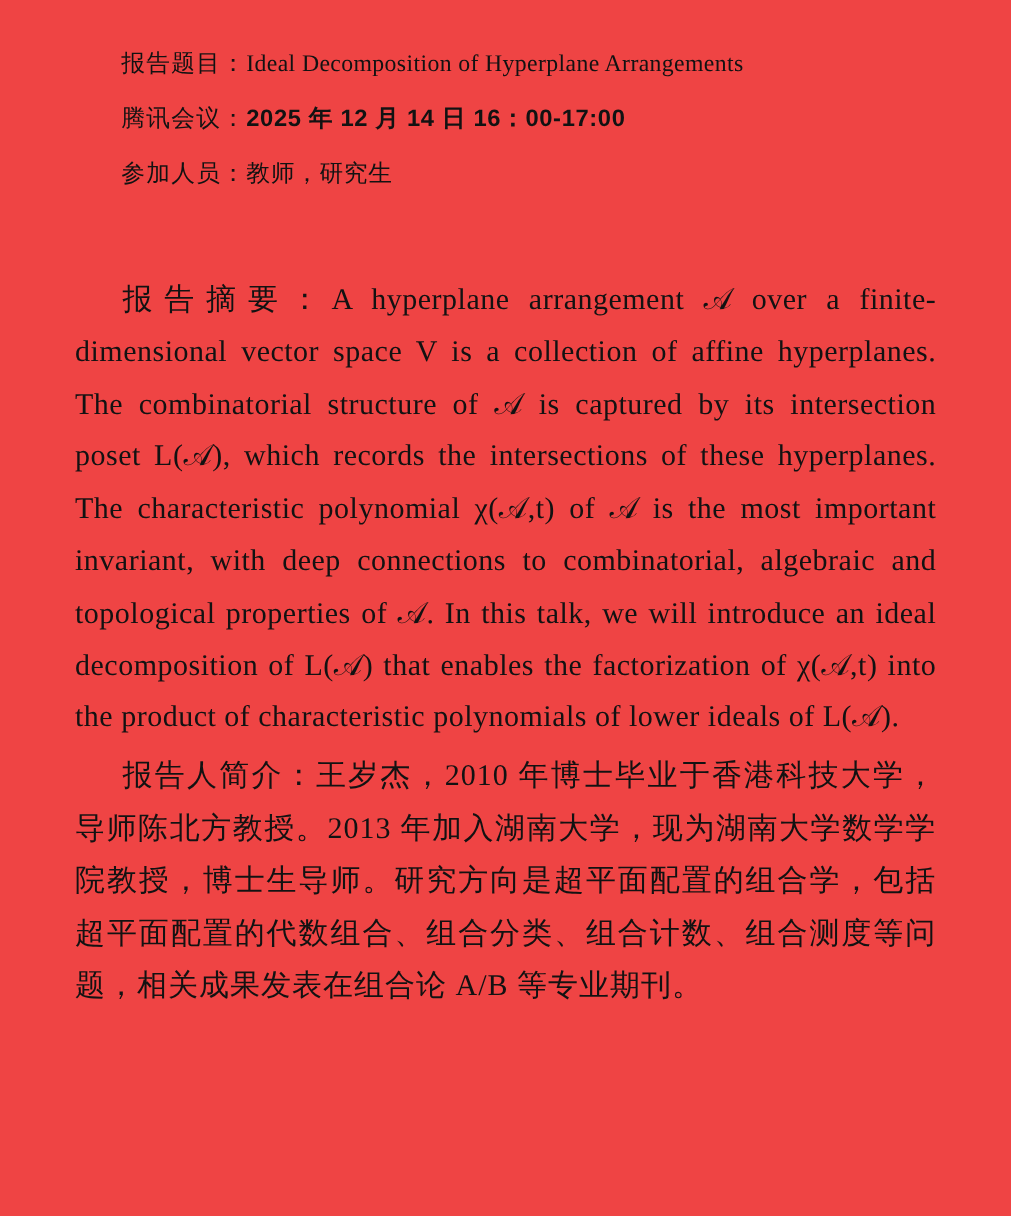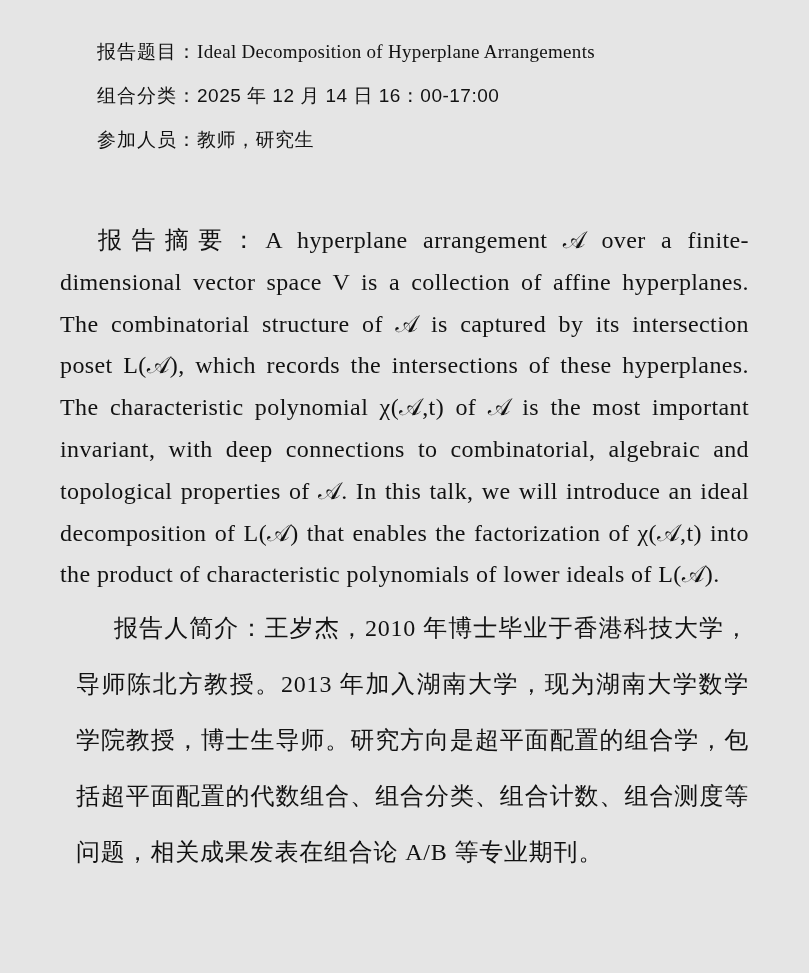--- a/index.html
+++ b/index.html
@@ -12,21 +12,21 @@
     height: 973px;
     overflow: hidden;
     color: #121212;
     font-family: "Liberation Serif", "DejaVu Serif", serif;
   }
   .page {
     box-sizing: border-box;
     width: 809px;
     height: 973px;
     padding: 30px 60px 0 60px;
-    background: #e5e5e5;
+    background: #ef4444;
   }
   
   .header-block {
     margin: 0 0 0 0;
   }
   .field {
     margin: 0;
     padding-left: 37px;          
     font-size: 19px;
     line-height: 44px;
@@ -35,55 +35,54 @@
   }
   .field .label {
     letter-spacing: 1px;
   }
   .field .value-en {
     font-family: "Liberation Serif", "DejaVu Serif", serif;
     letter-spacing: 0.3px;
   }
   .field .value-sans {
     font-family: "Liberation Sans", "DejaVu Sans", sans-serif;
-    font-weight: 400;
+    font-weight: 700;
     letter-spacing: 0.5px;
   }
   
   .para {
     margin: 0;
     font-size: 24px;
     text-align: justify;
     letter-spacing: 0.4px;
   }
   .abstract {
     margin-top: 58px;
     line-height: 41.8px;
     text-indent: 38px;           
   }
   .bio {
     margin-top: 4px;
-    line-height: 56px;
+    line-height: 42px;
     text-indent: 38px;
     letter-spacing: 0.8px;
-    margin-left: 16px;
   }
 </style>
 </head>
 <body>
 
 <div class="page">
 
   <div class="header-block">
 
     <p class="field"><span class="label">报告题目：</span><span class="value-en">Ideal Decomposition of Hyperplane Arrangements</span></p>
 
 
 
-    <p class="field"><span class="label">组合分类：</span><span class="value-sans">2025 年 12 月 14 日 16：00-17:00</span></p>
+    <p class="field"><span class="label">腾讯会议：</span><span class="value-sans">2025 年 12 月 14 日 16：00-17:00</span></p>
 
 
     <p class="field"><span class="label">参加人员：</span><span>教师，研究生</span></p>
 
   </div>
 
   <p class="para abstract"><span class="label">报告摘要：</span><span>A hyperplane arrangement 𝒜 over a finite-dimensional vector space V is a collection of affine hyperplanes. The combinatorial structure of 𝒜 is captured by its intersection poset L(𝒜), which records the intersections of these hyperplanes. The characteristic polynomial χ(𝒜,t) of 𝒜 is the most important invariant, with deep connections to combinatorial, algebraic and topological properties of 𝒜. In this talk, we will introduce an ideal decomposition of L(𝒜) that enables the factorization of χ(𝒜,t) into the product of characteristic polynomials of lower ideals of L(𝒜).</span></p>
 
   <p class="para bio"><span class="label">报告人简介：</span><span>王岁杰，2010 年博士毕业于香港科技大学，导师陈北方教授。2013 年加入湖南大学，现为湖南大学数学学院教授，博士生导师。研究方向是超平面配置的组合学，包括超平面配置的代数组合、组合分类、组合计数、组合测度等问题，相关成果发表在组合论 A/B 等专业期刊。</span></p>
 

